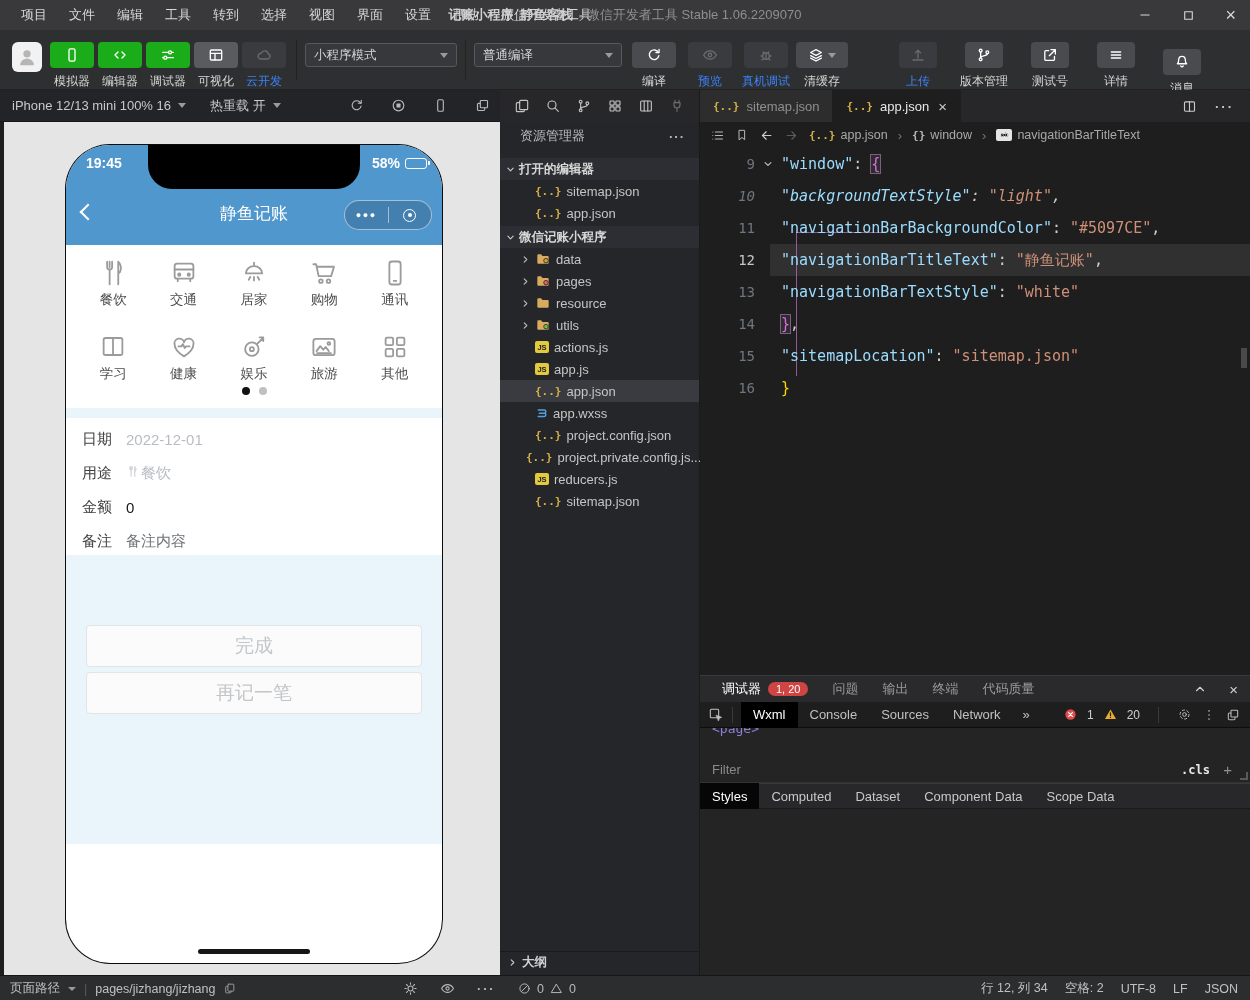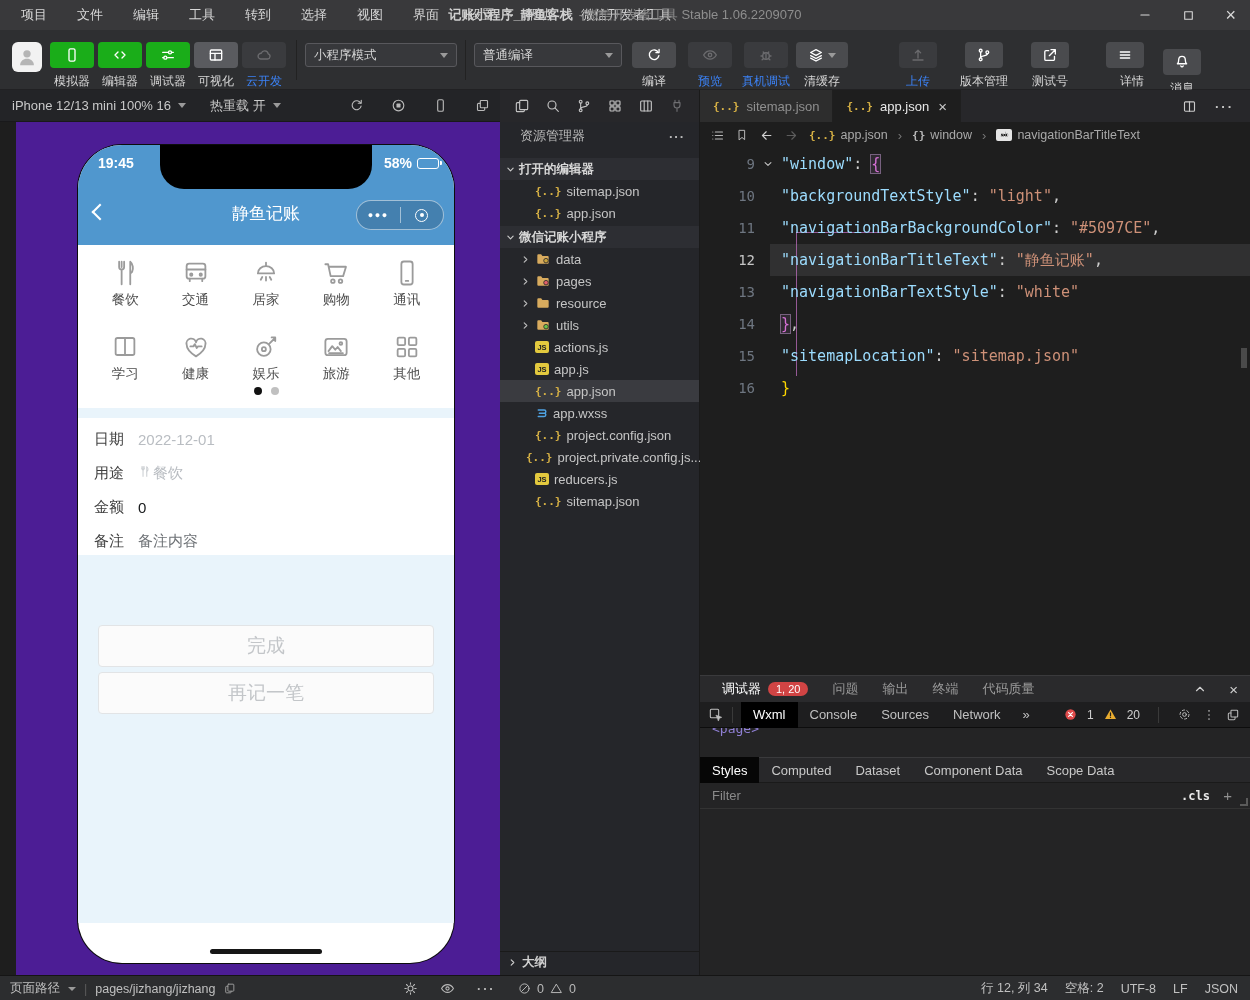--- a/index.html
+++ b/index.html
@@ -3,21 +3,21 @@
 <meta charset="utf-8">
 <style>
 *{margin:0;padding:0;box-sizing:border-box}
 body{width:1250px;height:1000px;position:relative;overflow:hidden;background:#1e1e1e;
   font-family:"Liberation Sans","DejaVu Sans",sans-serif;color:#ccc;font-size:13px;}
 svg{display:block}
 .ico{display:inline-flex;align-items:center;justify-content:center;flex:none}
 
 
 #titlebar{position:absolute;left:0;top:0;width:1250px;height:30px;background:#39393b;display:flex;align-items:center;padding-left:12px}
-#menus{display:flex;gap:12px}
+#menus{display:flex;gap:4px}
 .menu-item{padding:3px 9px;color:#d8d8d8;font-size:13px;border-radius:3px;cursor:default}
 #win-title{position:absolute;left:50%;top:0;transform:translateX(-50%);height:30px;display:flex;align-items:center;gap:6px;white-space:nowrap}
 #win-title .proj{color:#cfcfcf;font-weight:bold}
 #win-title .suffix{color:#8e8e8e}
 #win-ctrl{position:absolute;right:14px;top:0;height:30px;display:flex;align-items:center;gap:30px;color:#d9d9d9}
 
 
 #toolbar{position:absolute;left:0;top:30px;width:1250px;height:60px;background:#2e2f31;border-bottom:1px solid #212123;display:flex;align-items:flex-start}
 #avatar{position:absolute;left:12px;top:12px;width:30px;height:30px;background:#f2f2f2;border-radius:6px;display:flex;align-items:center;justify-content:center}
 .tbcol{display:flex;flex-direction:column;align-items:center;width:48px;margin-top:12px}
@@ -30,21 +30,21 @@
 .tbcol.disabled .tb-label{color:#3b82f6}
 .vsep{width:1px;height:40px;background:#222;margin:10px 8px 0 8px}
 .dropdown{height:24px;margin-top:13px;background:#37383b;border:1px solid #58585c;border-radius:3px;display:flex;align-items:center;padding:0 8px;color:#d6d6d6;font-size:12.5px;position:relative}
 .dd-caret{width:0;height:0;border-left:4px solid transparent;border-right:4px solid transparent;border-top:5px solid #9a9a9a;margin-left:auto}
 #toolbar-right{position:absolute;right:40px;top:0;display:flex;gap:10px}
 
 
 #sim-toolbar{position:absolute;left:0;top:90px;width:500px;height:32px;background:#232427;border-bottom:1px solid #19191b;display:flex;align-items:center;color:#c9c9c9;font-size:13px}
 #sim-toolbar .dd-caret{margin-left:6px}
 #sim-icons{position:absolute;right:10px;display:flex;gap:27px;color:#b9b9b9}
-#stage{position:absolute;left:16px;top:122px;width:500px;height:853px;background:#4c1d95}
+#stage{position:absolute;left:4px;top:122px;width:500px;height:853px;background:#e5e5e5}
 #phone{position:absolute;left:62px;top:23px;width:376px;height:818px;background:#fff;border-radius:44px;overflow:hidden;box-shadow:0 0 0 1px #0c0c0d}
 #p-header{position:absolute;left:0;top:0;width:376px;height:100px}
 #notch{position:absolute;left:50%;top:0;transform:translateX(-50%);width:212px;height:44px;background:#000;border-radius:0 0 24px 24px}
 #p-status{position:absolute;left:0;top:8px;width:100%;height:22px;color:#fff;font-size:14px;font-weight:bold}
 #p-time{position:absolute;left:20px;top:2px}
 #p-batt{position:absolute;right:12px;top:2px;display:flex;align-items:center;gap:5px}
 .batt-body{width:22px;height:11px;border:1.5px solid #fff;border-radius:3px;padding:1.5px}
 .batt-fill{width:100%;height:100%;background:#fff;border-radius:1px}
 .batt-nub{width:2px;height:4px;background:#fff;border-radius:0 1px 1px 0;margin-left:1px}
 #p-nav{position:absolute;left:0;top:48px;width:100%;height:46px}
@@ -61,21 +61,21 @@
 .cat{display:flex;flex-direction:column;align-items:center;width:56px}
 .cat-label{font-size:13.5px;color:#4c4c4c;margin-top:3px}
 #p-dots{position:absolute;left:0;top:142px;width:100%;display:flex;justify-content:center;gap:9px}
 .pdot{width:8px;height:8px;border-radius:50%}
 #p-form{position:absolute;left:0;top:263px;width:100%;height:147px;background:#fff;border-top:10px solid #e9f4fb;padding:4px 0 0 16px}
 .form-row{height:34px;display:flex;align-items:center;gap:14px}
 .f-label{color:#3f3f3f;font-size:15px}
 .f-value{font-size:15px;color:#16181a}
 .f-value.muted{color:#b9bdc2}
 .f-value.note{color:#6d7175}
-#p-lower{position:absolute;left:0;top:410px;width:100%;height:368px;background:#e9f4fb}
+#p-lower{position:absolute;left:0;top:410px;width:100%;height:289px;background:#e9f4fb}
 .p-btn{position:absolute;left:20px;width:336px;height:42px;background:#fbfbfb;border:1px solid #e2e4e6;border-radius:4px;color:#c3c6c9;font-size:19px;display:flex;align-items:center;justify-content:center}
 #home-bar{position:absolute;left:50%;bottom:9px;transform:translateX(-50%);width:112px;height:5px;background:#161616;border-radius:3px}
 
 
 #tabband{position:absolute;left:500px;top:90px;width:750px;height:32px;background:#27272a;display:flex}
 #act-icons{width:200px;display:flex;align-items:center;gap:15px;padding-left:14px;color:#c4c4c4;border-right:1px solid #1a1a1a}
 #tabs{display:flex}
 .etab{height:32px;display:flex;align-items:center;gap:7px;padding:0 13px;background:#2d2d2d;color:#8f8f8f;border-right:1px solid #1f1f1f;font-size:13px}
 .etab.active{background:#1e1e1e;color:#e8e8e8}
 .json-glyph{color:#d8b245;font-family:"DejaVu Sans Mono",monospace;font-size:11px;font-weight:bold}
@@ -336,21 +336,21 @@
         <div class="tb-box normal" style="width: 38px;">
           <span class="ico">
             <svg width="16" height="16" viewBox="0 0 24 24" fill="none" stroke="currentColor" stroke-width="2" stroke-linecap="round" stroke-linejoin="round">
               <path d="M10 5.5H6A1.8 1.8 0 0 0 4.2 7.3v10.9A1.8 1.8 0 0 0 6 20h10.9a1.8 1.8 0 0 0 1.8-1.8V14"></path>
               <path d="M13.5 4h6.5v6.5M19.5 4.5l-8.5 8.5"></path>
             </svg>
           </span>
         </div>
         <div class="tb-label">测试号</div>
       </div>
-      <div class="tbcol normal" style="width: 56px; align-items: flex-end;">
+      <div class="tbcol normal" style="width: 56px;">
         <div class="tb-box normal" style="width: 38px;">
           <span class="ico">
             <svg width="16" height="16" viewBox="0 0 24 24" fill="none" stroke="currentColor" stroke-width="2" stroke-linecap="round" stroke-linejoin="round">
               <path d="M5 7.5h14M5 12h14M5 16.5h14"></path>
             </svg>
           </span>
         </div>
         <div class="tb-label">详情</div>
       </div>
       <div class="tbcol normal" style="width: 56px; margin-top: 19px;">
@@ -822,21 +822,21 @@
       <div id="code-scroll"></div>
       <div class="cline" style="top: 0px;">
         <span class="gut">9</span>
         <span class="fold">
           <svg width="10" height="10" viewBox="0 0 24 24" fill="none" stroke="currentColor" stroke-width="2.6" stroke-linecap="round" stroke-linejoin="round">
             <path d="M5 8.5l7 7 7-7"></path>
           </svg>
         </span>
         <span class="txt">  <span class="tk-key">"window"</span><span class="tk-pun">: </span><span class="tk-orchid tk-match">{</span></span>
       </div>
-      <div class="cline" style="top: 32px;">
+      <div class="cline" style="top: 32px; font-style: italic;">
         <span class="gut">10</span>
         <span class="fold"></span>
         <span class="txt">    <span class="tk-key">"backgroundTextStyle"</span><span class="tk-pun">: </span><span class="tk-str">"light"</span><span class="tk-pun">,</span></span>
       </div>
       <div class="cline" style="top: 64px;">
         <span class="gut">11</span>
         <span class="fold"></span>
         <span class="txt">    <span class="tk-key">"navigationBarBackgroundColor"</span><span class="tk-pun">: </span><span class="tk-str">"#5097CE"</span><span class="tk-pun">,</span></span>
       </div>
       <div class="cline current" style="top: 96px;">
@@ -943,32 +943,32 @@
           <svg width="14" height="14" viewBox="0 0 24 24" fill="none" stroke="currentColor" stroke-width="1.8" stroke-linecap="round" stroke-linejoin="round">
             <rect x="8.5" y="4" width="11.5" height="11.5" rx="1.2"></rect>
             <path d="M15.5 15.5v2.7a1.8 1.8 0 0 1-1.8 1.8H5.8A1.8 1.8 0 0 1 4 18.2V10.3a1.8 1.8 0 0 1 1.8-1.8h2.7"></path>
           </svg>
         </span>
     </span>
   </div>
   <div id="wxml-strip">
     <span id="wxml-snippet">&lt;page&gt;</span>
   </div>
+  <div id="filter-row">
+    <span id="filter-input">Filter</span>
+    <span id="cls-btn">.cls</span>
+    <span id="add-btn">+</span>
+  <span id="resize-corner"></span>
+    </div>
   <div id="style-tabs">
       <span class="s-tab active">Styles</span>
       <span class="s-tab">Computed</span>
       <span class="s-tab">Dataset</span>
       <span class="s-tab">Component Data</span>
       <span class="s-tab">Scope Data</span>
-    </div>
-  <div id="filter-row">
-    <span id="filter-input">Filter</span>
-    <span id="cls-btn">.cls</span>
-    <span id="add-btn">+</span>
-  <span id="resize-corner"></span>
     </div>
 </div>
 
 <div id="statusbar">
   <div id="sb-left">
     <span>页面路径</span>
     <span class="caret-dn"></span>
     <span class="divider">|</span>
     <span>pages/jizhang/jizhang</span>
     <span class="ico" style="color: rgb(154, 154, 154);">

